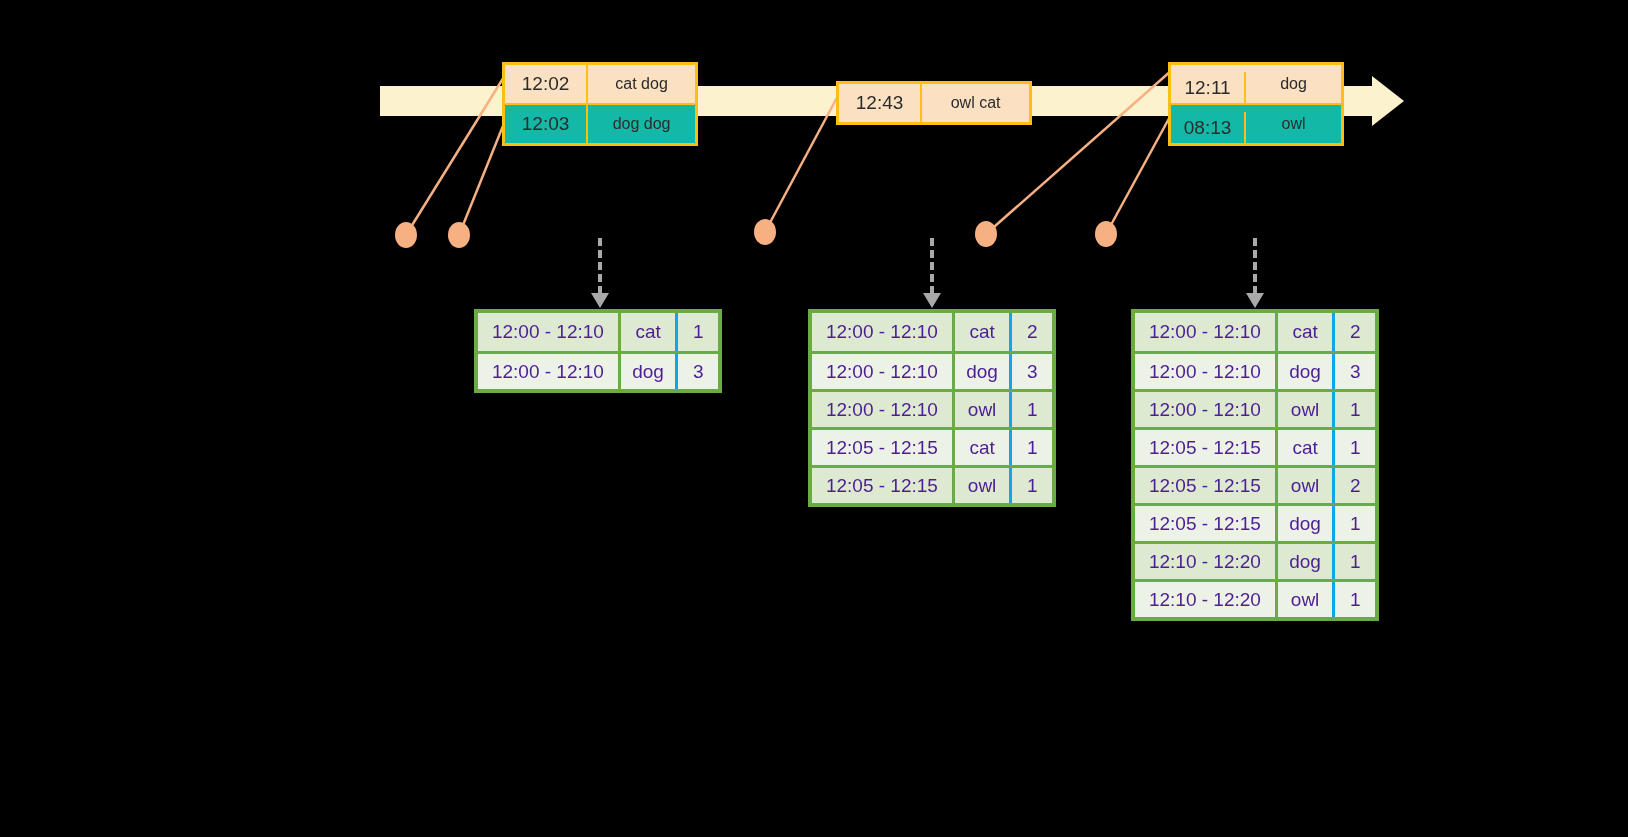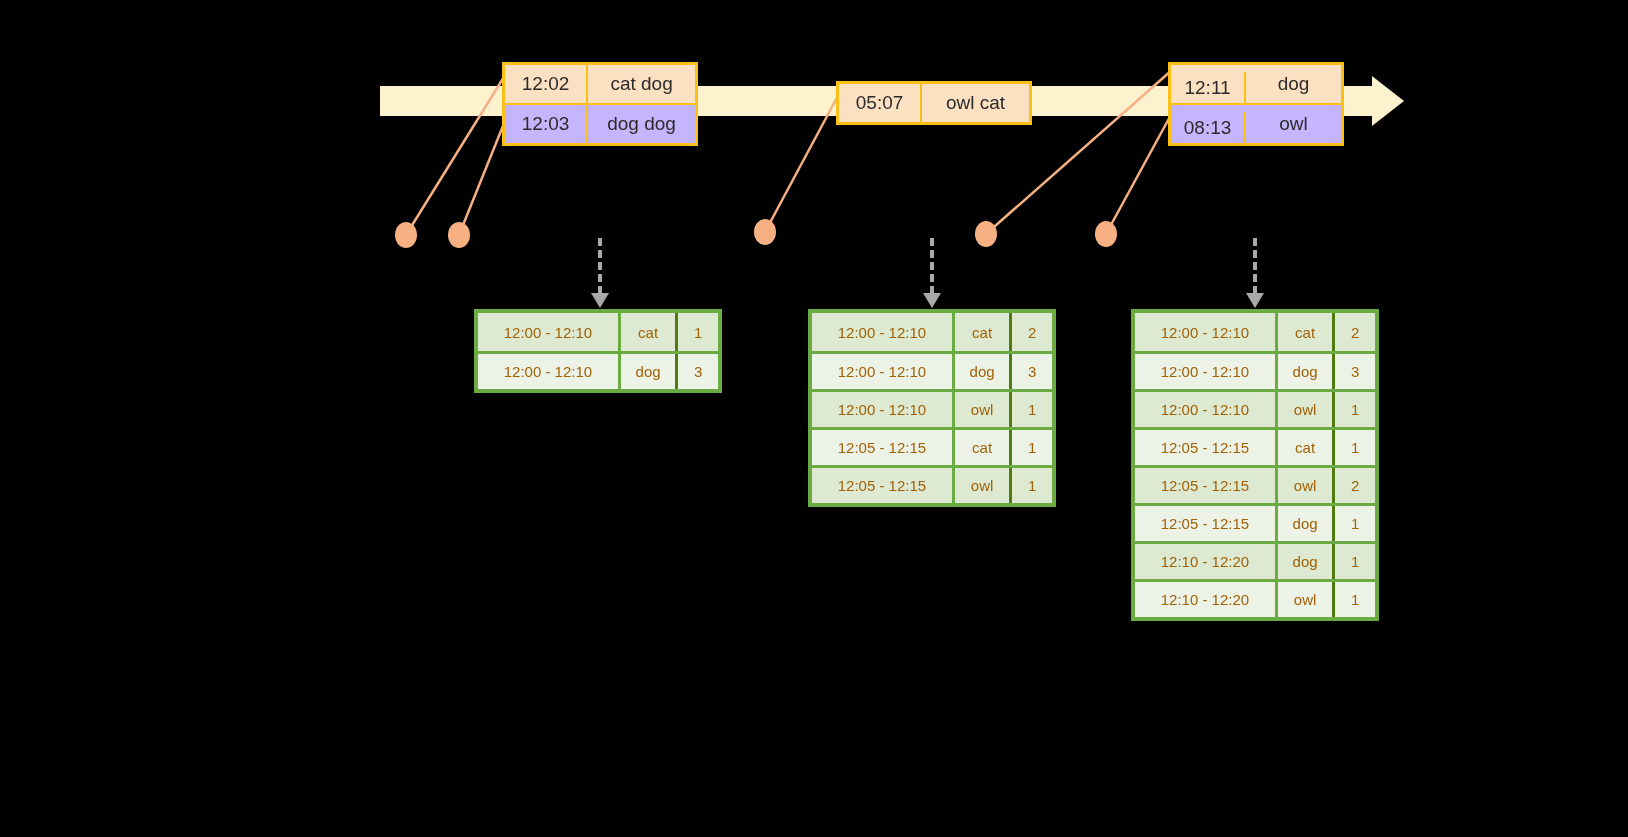--- a/index.html
+++ b/index.html
@@ -47,35 +47,35 @@
     position: absolute;
     border: 3px solid #fcbf15;
     box-sizing: border-box;
     background: #fdecd7;
   }
   .evt-row {
     display: flex;
     height: 38px;
   }
   .evt-row + .evt-row { border-top: 2px solid #fcbf15; }
-  .evt-row.light { background: #c4b5fd; }
+  .evt-row.light { background: #14b8a6; }
   .evt-row.dark  { background: #fbe0c2; }
   .evt-time {
     display: flex;
     align-items: center;
     justify-content: center;
     font-size: 19px;
     border-right: 2px solid #fcbf15;
     box-sizing: border-box;
   }
   .evt-words {
     display: flex;
     align-items: center;
     justify-content: center;
-    font-size: 19px;
+    font-size: 16px;
     box-sizing: border-box;
   }
 
   #evt-a { left: 502px; top: 62px; width: 196px; }
   #evt-a .evt-time  { width: 84px; }
   #evt-a .evt-words { width: 108px; }
 
   #evt-b { left: 836px; top: 81px; width: 196px; }
   #evt-b .evt-time  { width: 84px; }
   #evt-b .evt-words { width: 108px; text-align: right; }
@@ -104,26 +104,26 @@
     height: 38px;
     box-sizing: border-box;
   }
   .grow.shade { background: #dde9d0; }
   .grow.plain { background: #edf2e7; }
   .grow + .grow { border-top: 3px solid #6aab43; }
   .gcell {
     display: flex;
     align-items: center;
     justify-content: center;
-    font-size: 15px;
-    box-sizing: border-box;
-    color: #a16207;
+    font-size: 19px;
+    box-sizing: border-box;
+    color: #4c1d95;
   }
   .gcell.c-window { border-right: 3px solid #6aab43; }
-  .gcell.c-word   { border-right: 3px solid #4d7c0f; }
+  .gcell.c-word   { border-right: 3px solid #0ea5e9; }
 
   
   #tbl-1 { left: 474px; top: 309px; width: 248px; }
   #tbl-1 .c-window { width: 144px; }
   #tbl-1 .c-word   { width: 58px; }
   #tbl-1 .c-count  { width: 40px; }
 
   
   #tbl-2 { left: 808px; top: 309px; width: 248px; }
   #tbl-2 .c-window { width: 144px; }
@@ -184,21 +184,21 @@
         <div class="evt-time">12:02</div>
         <div class="evt-words">cat dog</div>
       </div>
       <div class="evt-row light">
         <div class="evt-time">12:03</div>
         <div class="evt-words">dog dog</div>
       </div>
     </div>
   <div class="evt-box" id="evt-b">
       <div class="evt-row dark">
-        <div class="evt-time">05:07</div>
+        <div class="evt-time">12:43</div>
         <div class="evt-words">owl cat</div>
       </div>
     </div>
   <div class="evt-box" id="evt-c">
       <div class="evt-row dark">
         <div class="evt-time">12:11</div>
         <div class="evt-words">dog</div>
       </div>
       <div class="evt-row light">
         <div class="evt-time">08:13</div>

